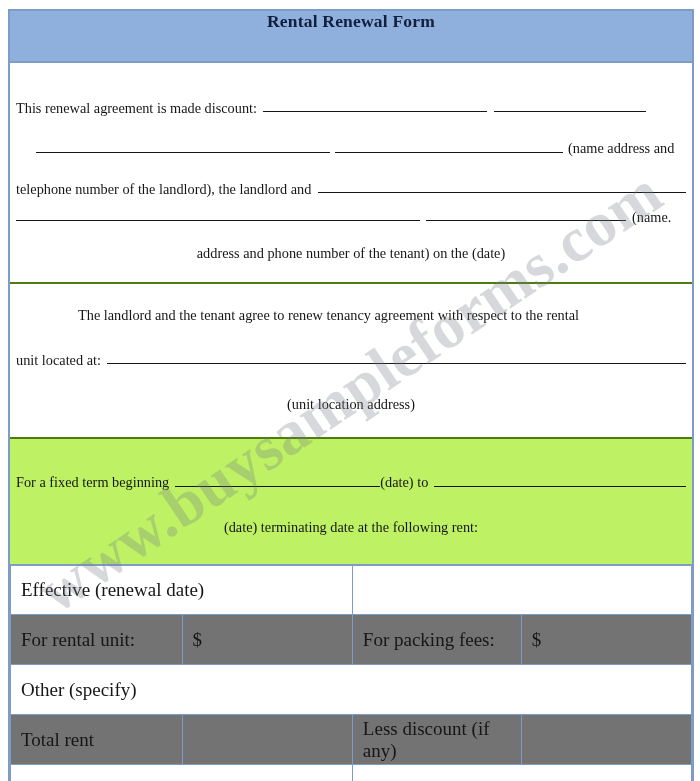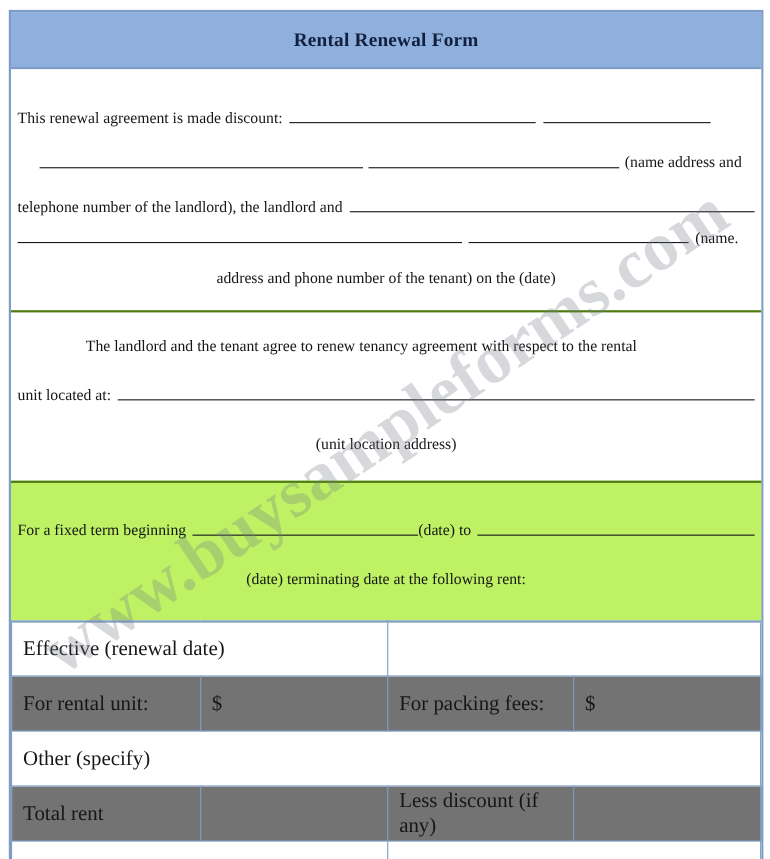--- a/index.html
+++ b/index.html
@@ -49,21 +49,20 @@
     background: transparent;
     z-index: 2;
   }
 
   
   .title-bar {
     height: 52px;
     background: #8fb0dc;
     border-bottom: 2px solid #7d9cc6;
     display: flex;
-    align-items: center;
     justify-content: center;
     box-sizing: border-box;
   }
   .title-bar .title-text {
     font-size: 17.5px;
     font-weight: 700;
     color: #11203f;
     letter-spacing: 0.2px;
   }
 

